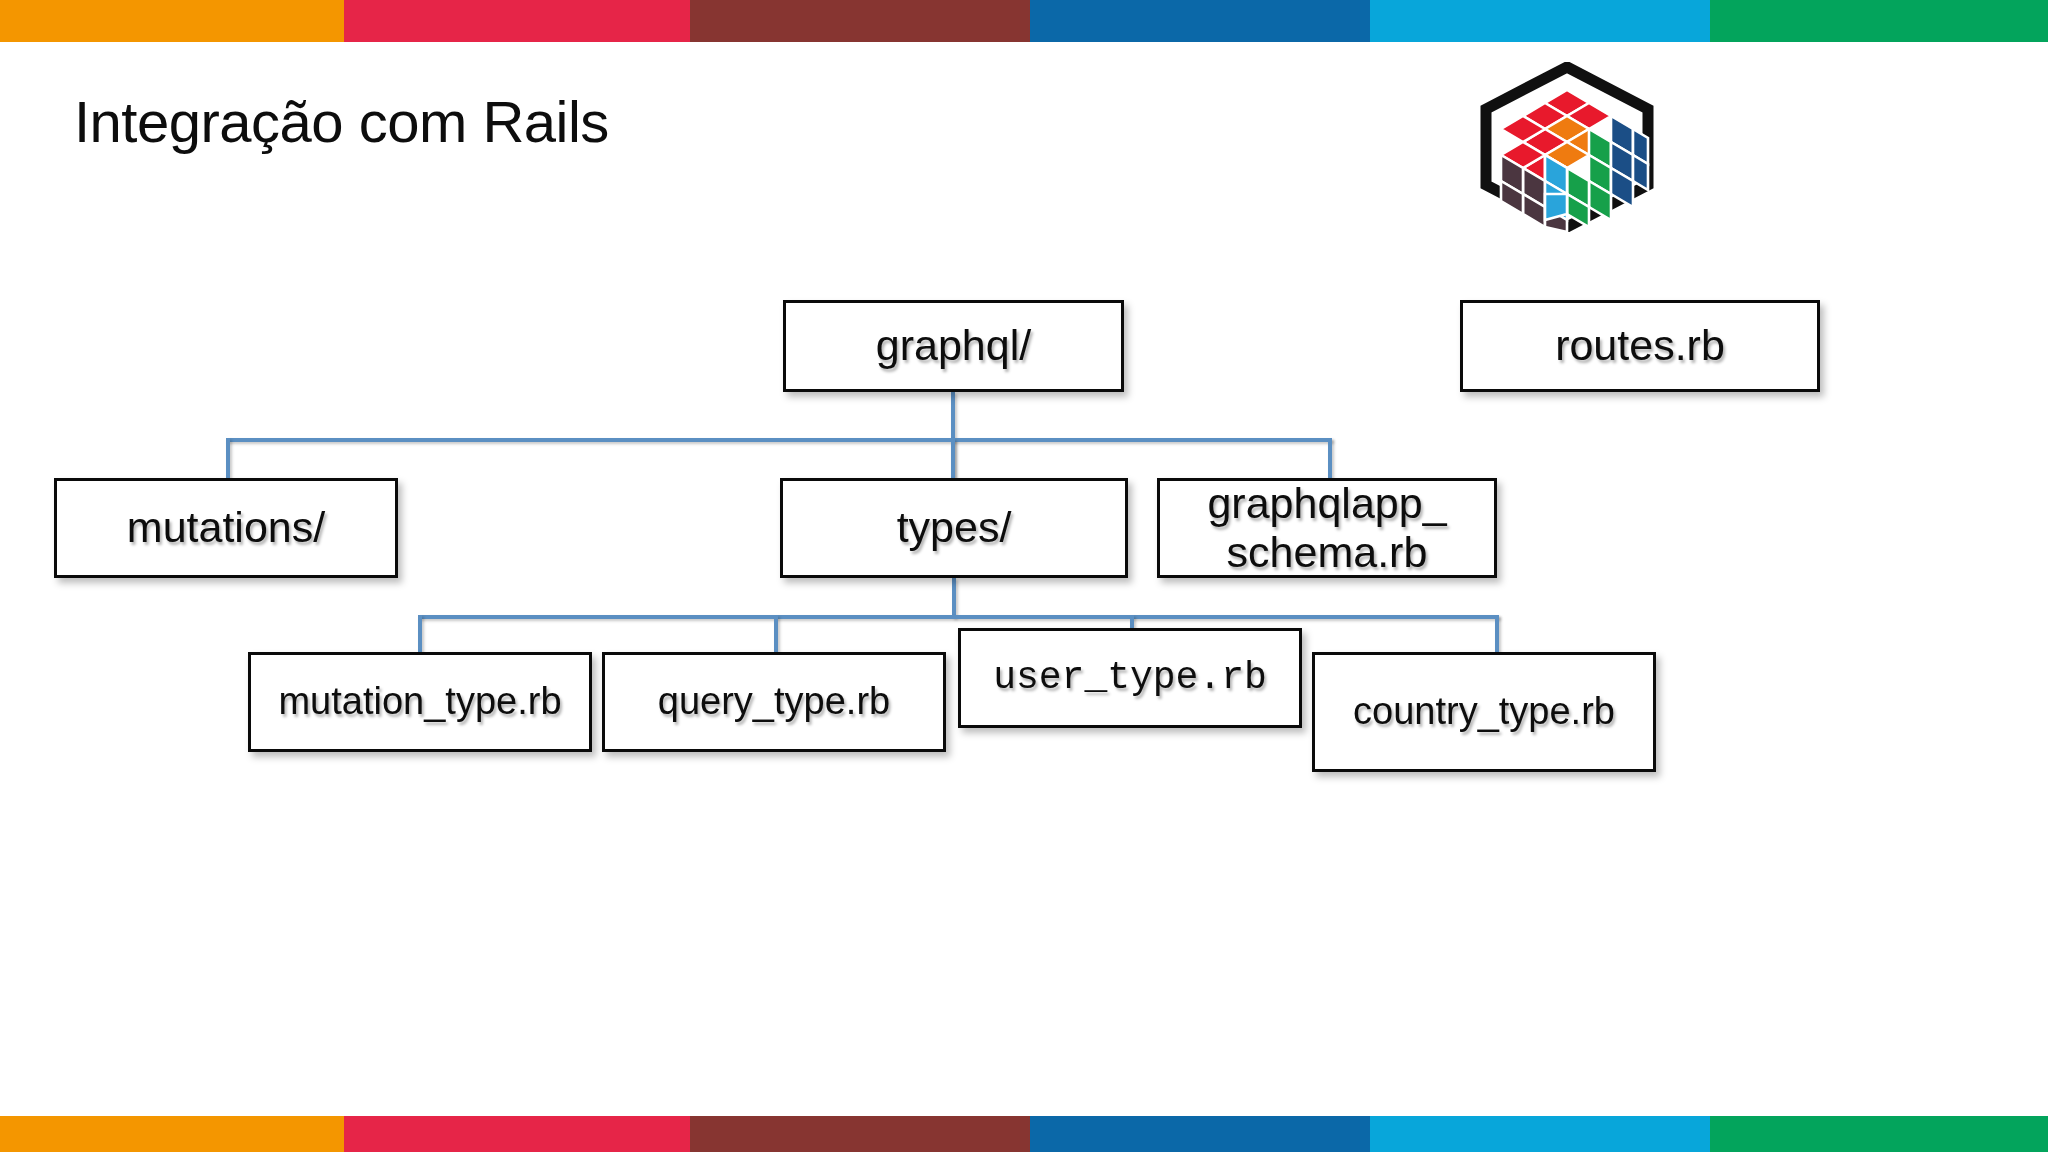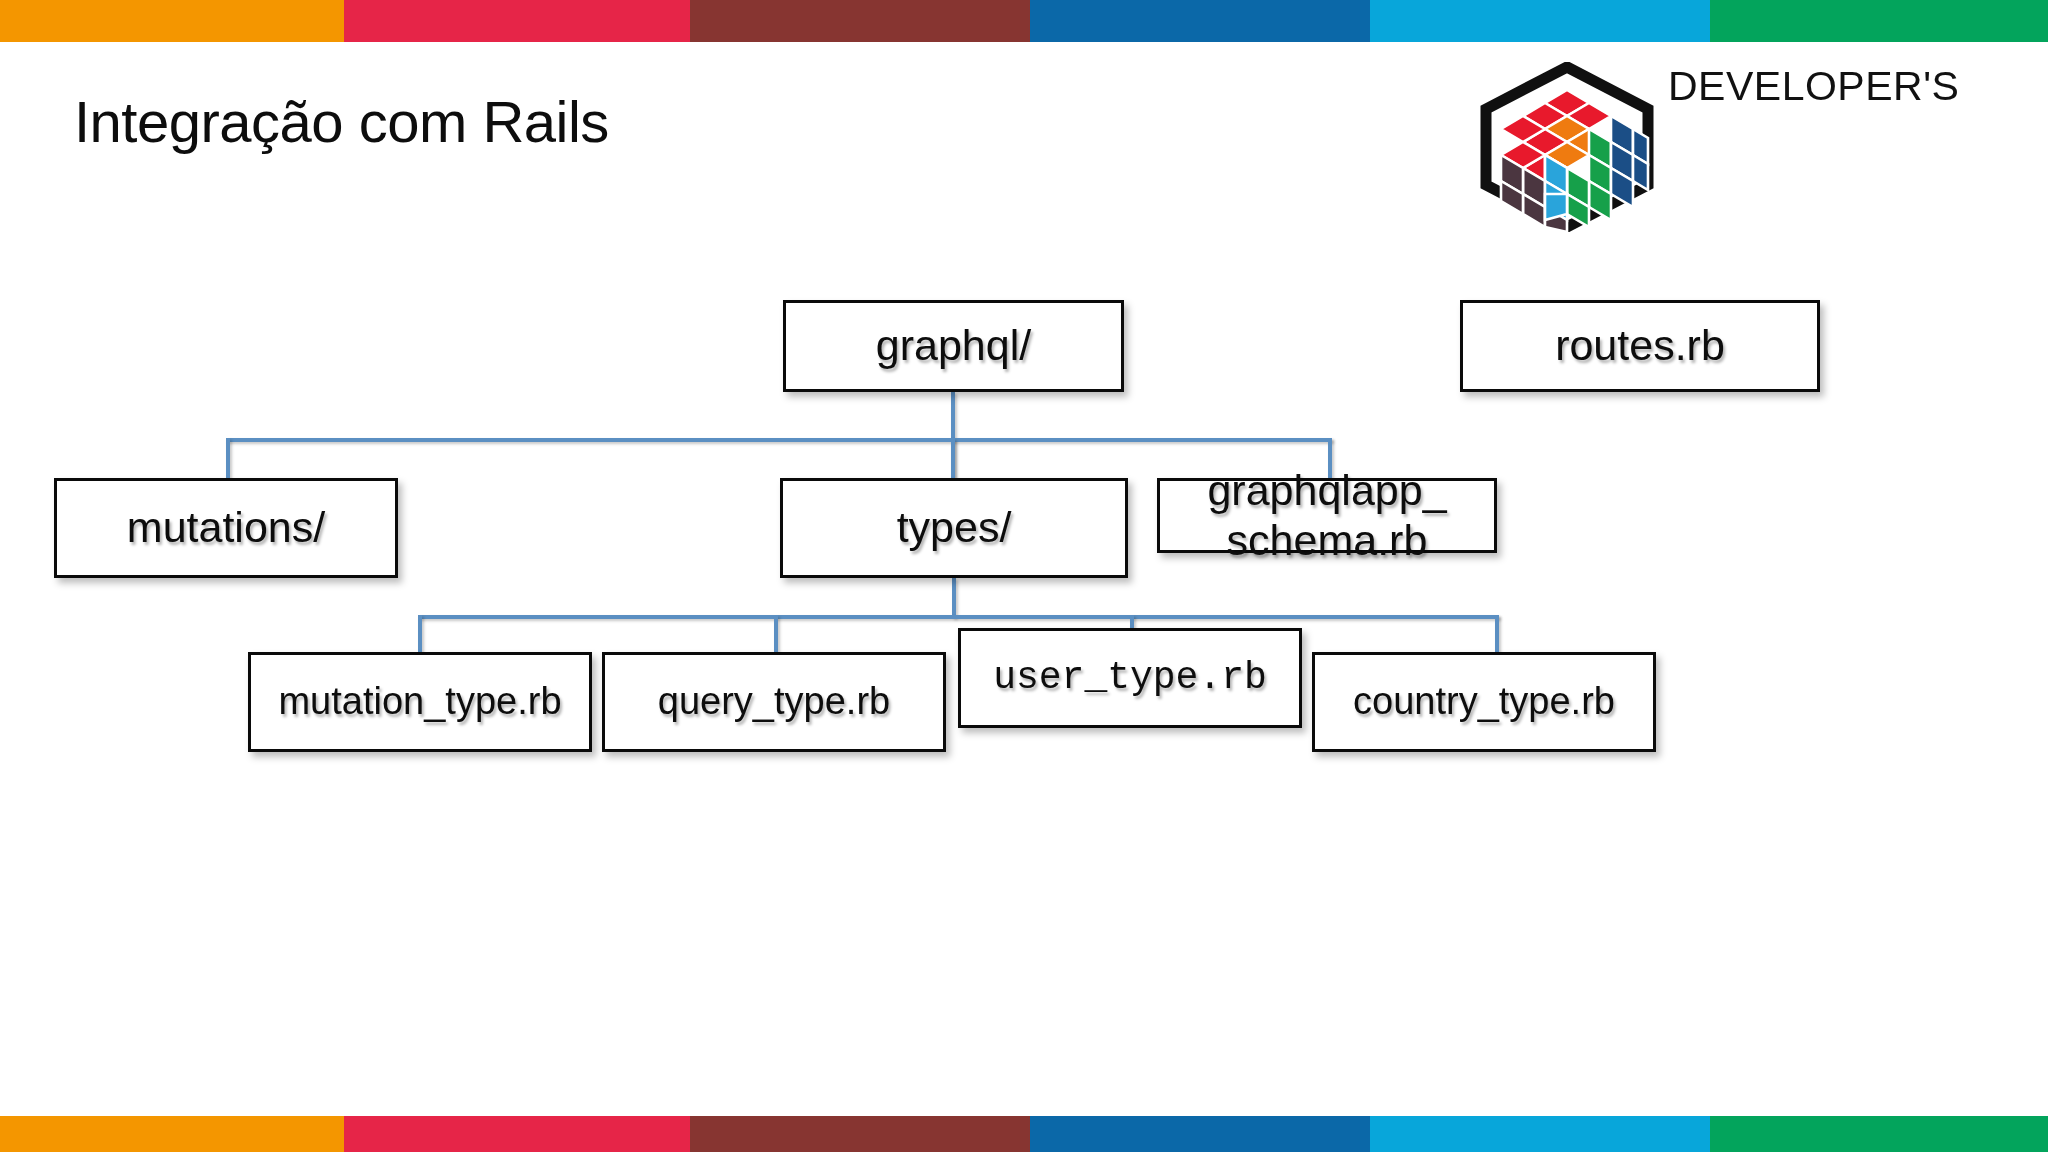--- a/index.html
+++ b/index.html
@@ -155,21 +155,20 @@
           <polygon points="23,93 45,106 45,132 23,119" fill="#4B3640"></polygon>
           <polygon points="67,119 89,132 89,158 67,145" fill="#29A4DB"></polygon>
           <polygon points="45,132 67,145 67,165 45,152" fill="#4B3640"></polygon>
           <polygon points="23,119 45,132 45,152 23,139" fill="#4B3640"></polygon>
           <polygon points="67,145 89,158 89,170 67,165" fill="#4B3640"></polygon>
           <polygon points="89,132 89,152 67,158 67,132" fill="#29A4DB"></polygon>
         </g>
       </svg>
     </div>
     <div id="logo-wordmark">
-      <div>DEVELOPER'S</div>
     </div>
   </div>
 
   <div id="diagram">
       <div class="connector v" style="left: 951px; top: 392px; height: 86px; background: rgb(91, 143, 194);"></div>
       <div class="connector h" style="left: 226px; top: 438px; width: 1106px; background: rgb(91, 143, 194);"></div>
       <div class="connector v" style="left: 226px; top: 438px; height: 42px; background: rgb(91, 143, 194);"></div>
       <div class="connector v" style="left: 951px; top: 438px; height: 42px; background: rgb(91, 143, 194);"></div>
       <div class="connector v" style="left: 1328px; top: 438px; height: 42px; background: rgb(91, 143, 194);"></div>
       <div class="connector v" style="left: 952px; top: 578px; height: 40px; background: rgb(91, 143, 194);"></div>
@@ -183,34 +182,34 @@
       </div>
       <div class="node" style="left: 1460px; top: 300px; width: 360px; height: 92px;">
         <span class="label">routes.rb</span>
       </div>
       <div class="node" style="left: 54px; top: 478px; width: 344px; height: 100px;">
         <span class="label">mutations/</span>
       </div>
       <div class="node" style="left: 780px; top: 478px; width: 348px; height: 100px;">
         <span class="label">types/</span>
       </div>
-      <div class="node" style="left: 1157px; top: 478px; width: 340px; height: 75px;">
+      <div class="node" style="left: 1157px; top: 478px; width: 340px; height: 100px;">
         <span class="label">graphqlapp_
 schema.rb</span>
       </div>
       <div class="node small" style="left: 248px; top: 652px; width: 344px; height: 100px;">
         <span class="label">mutation_type.rb</span>
       </div>
       <div class="node small" style="left: 602px; top: 652px; width: 344px; height: 100px;">
         <span class="label">query_type.rb</span>
       </div>
       <div class="node small" style="left: 958px; top: 628px; width: 344px; height: 100px; font-family: Liberation Mono, monospace;">
         <span class="label">user_type.rb</span>
       </div>
-      <div class="node small" style="left: 1312px; top: 652px; width: 344px; height: 100px;">
+      <div class="node small" style="left: 1312px; top: 652px; width: 344px; height: 120px;">
         <span class="label">country_type.rb</span>
       </div>
     </div>
 
   <div class="colorbar bottom" id="colorbar-bottom">
       <div class="seg" style="background: rgb(244, 150, 0); width: 344px;"></div>
       <div class="seg" style="background: rgb(230, 37, 72); width: 346px;"></div>
       <div class="seg" style="background: rgb(135, 53, 49); width: 340px;"></div>
       <div class="seg" style="background: rgb(11, 104, 168); width: 340px;"></div>
       <div class="seg" style="background: rgb(8, 166, 218); width: 340px;"></div>

